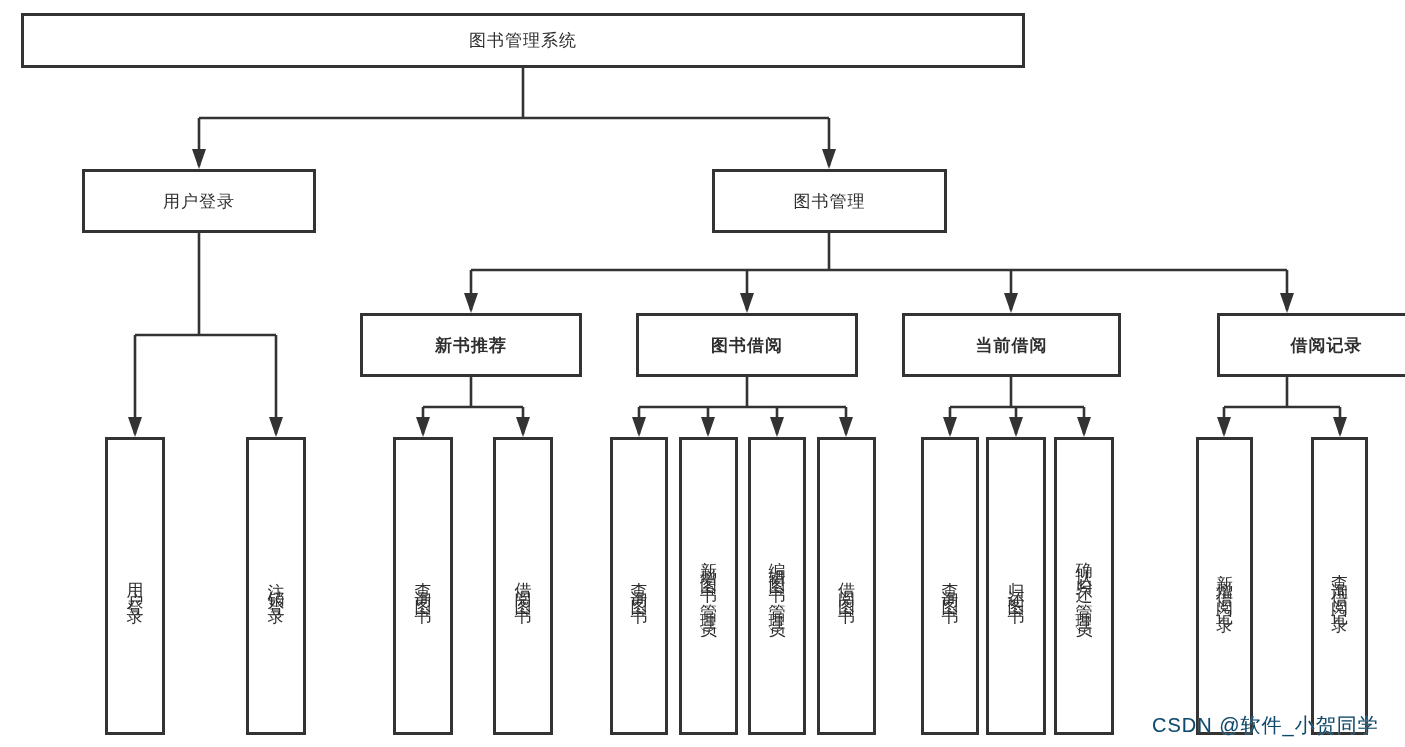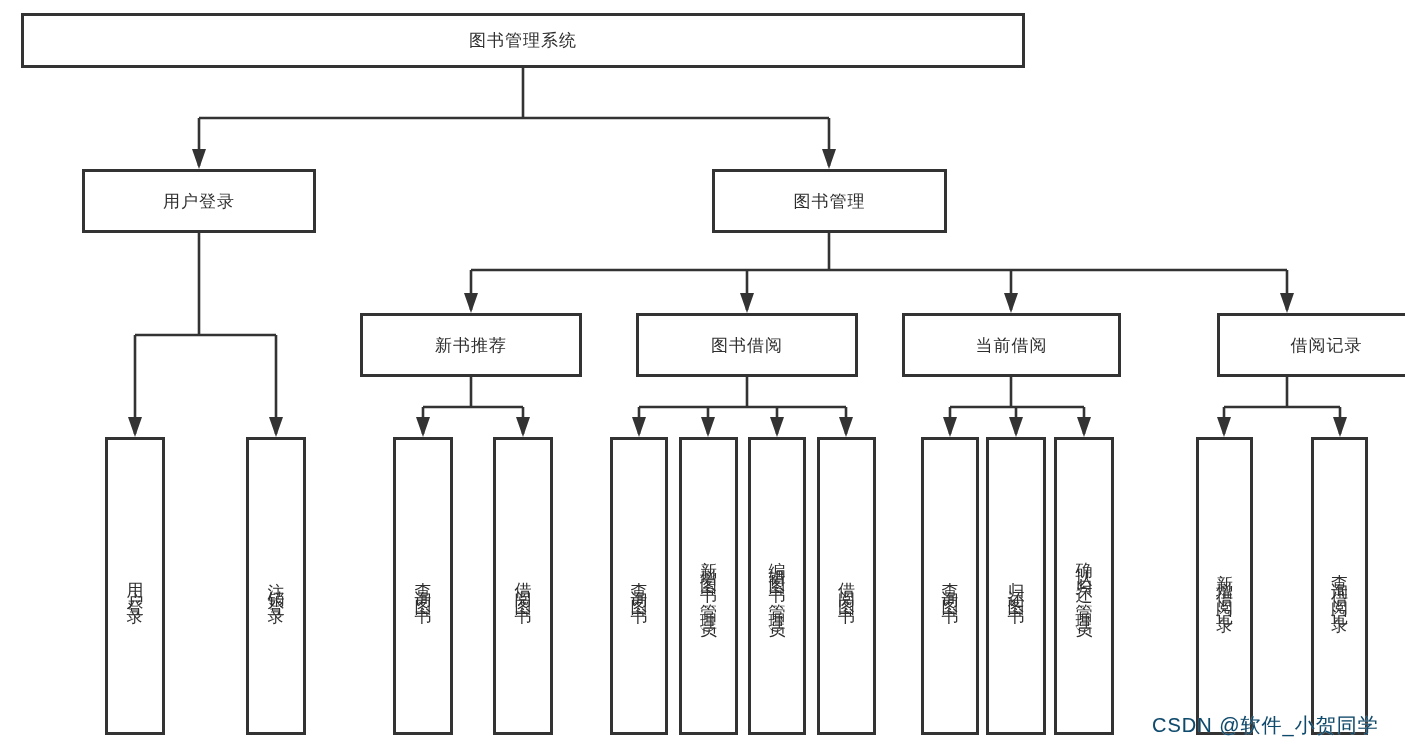--- a/index.html
+++ b/index.html
@@ -29,21 +29,21 @@
     letter-spacing: 1px;
     white-space: nowrap;
   }
   .vbox {
     writing-mode: vertical-rl;
     text-orientation: mixed;
     letter-spacing: 0.5em;
     line-height: 1;
   }
   .hlevel { height: 64px; top: 169px; }
-  .hlevel3 { height: 64px; top: 313px; }
+  .hlevel3 { height: 64px; top: 313px; font-weight: bold; }
   .leaf { top: 437px; height: 298px; }
   .watermark {
     position: absolute;
     left: 1152px;
     top: 712px;
     font-size: 20px;
     color: #0c4a6e;
     letter-spacing: 1px;
     text-shadow: 0 0 1px #cfcfcf;
   }

